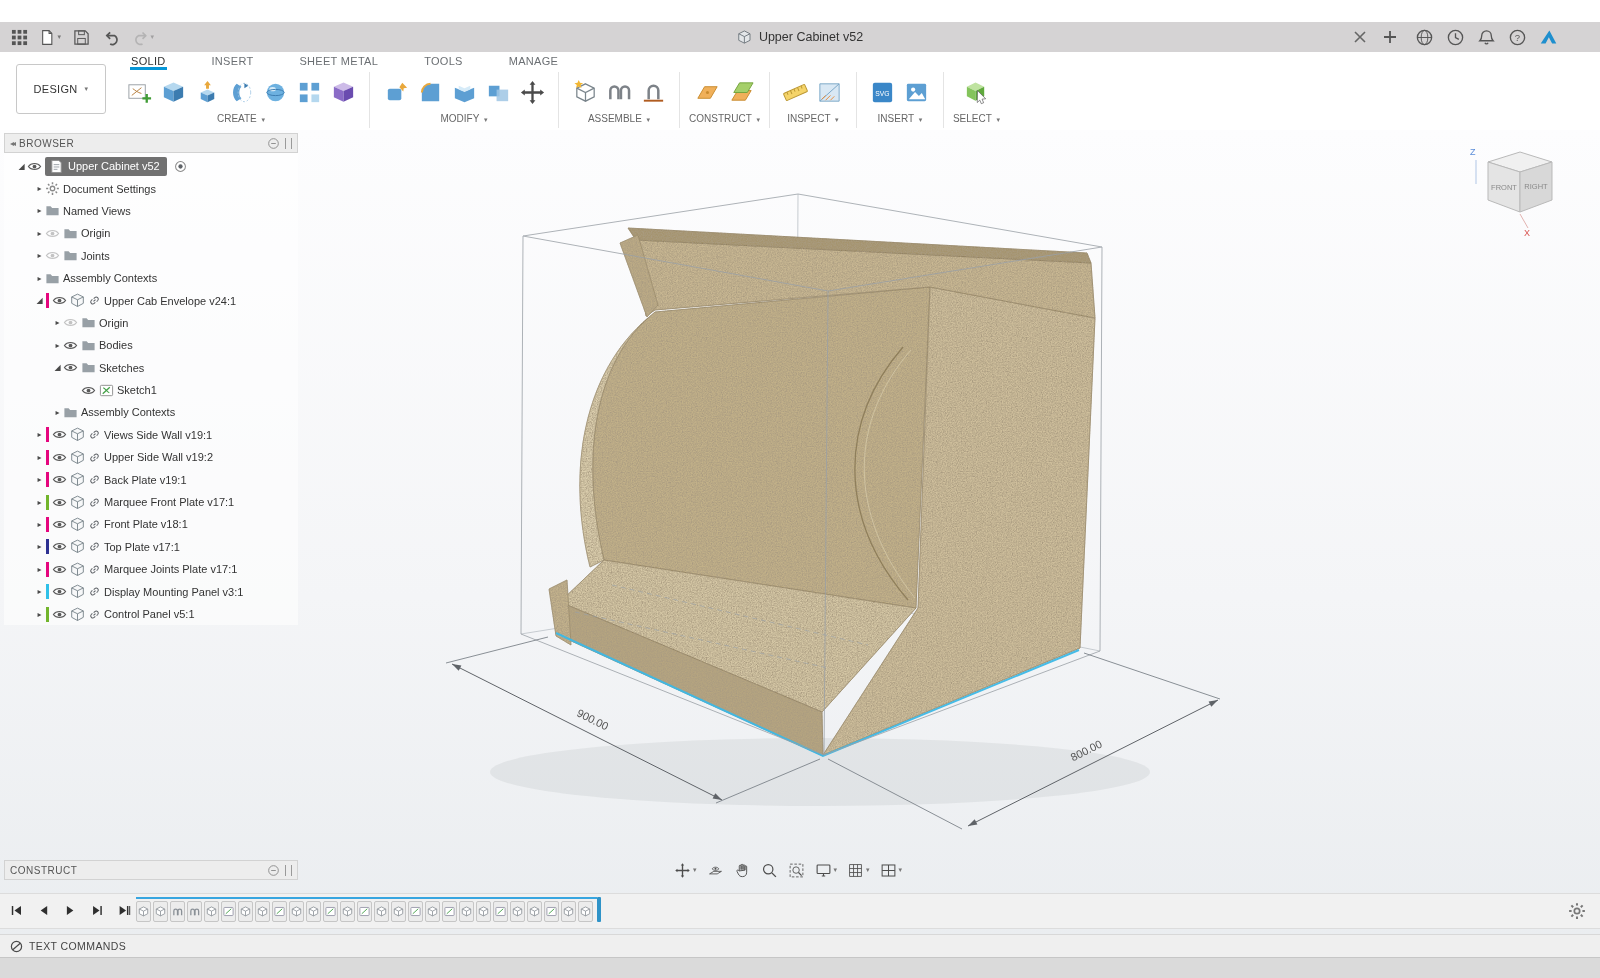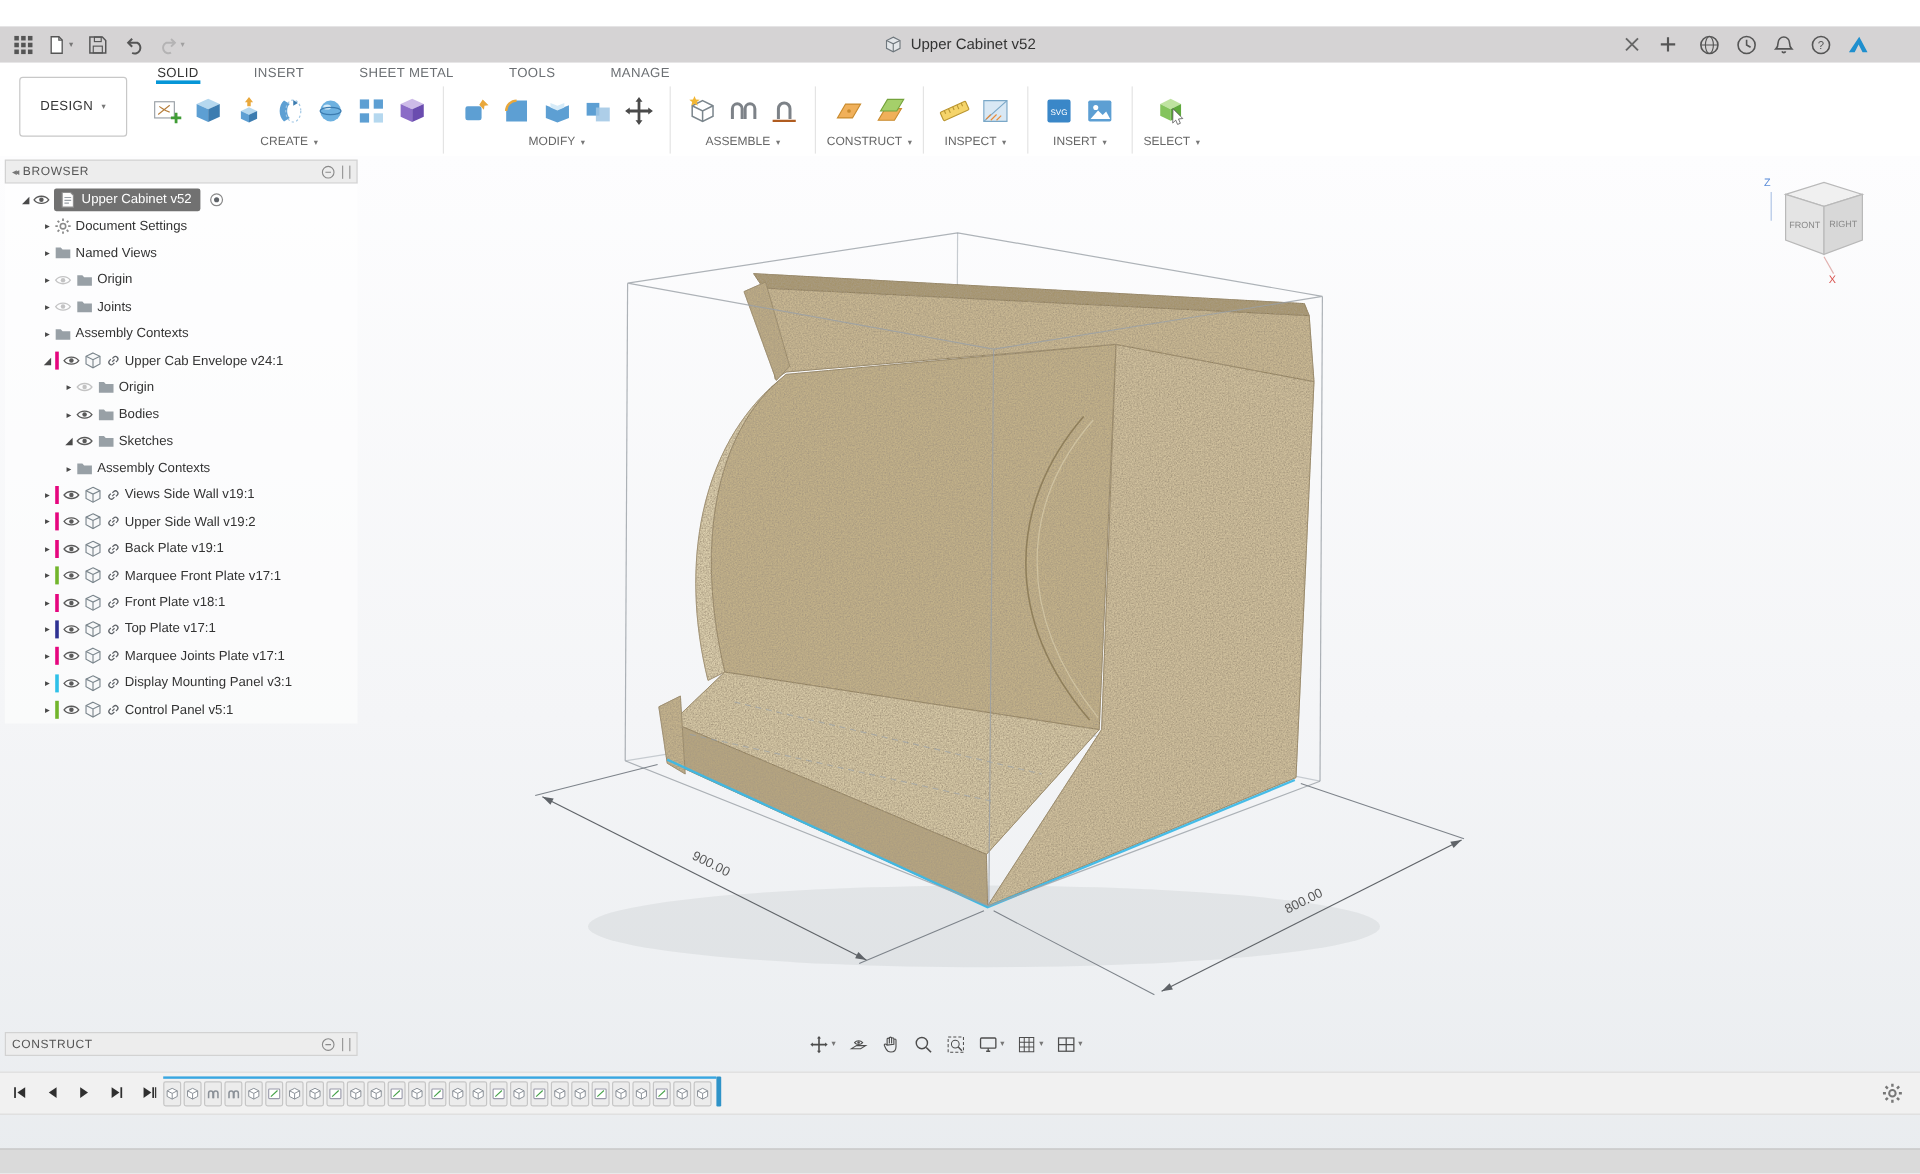--- a/index.html
+++ b/index.html
@@ -710,20 +710,37 @@
               <circle cx="8" cy="8" r="2" fill="#5a5a5a"></circle>
             </svg>
           </span>
           <span class="ticon icn">
             <svg viewBox="0 0 16 16">
               <path d="M1.5 3.5 H6 L7.6 5.3 H14.5 V13 H1.5 Z" fill="#98a0a6"></path>
             </svg>
           </span>
           <span class="tlabel">Sketches</span>
         </div>
+        <div class="tree-row" style="padding-left: 66px;">
+          <span class="tri"></span>
+          <span class="eyeic icn">
+            <svg viewBox="0 0 16 16">
+              <path d="M1.5 8 C4.5 3.8 11.5 3.8 14.5 8 C11.5 12.2 4.5 12.2 1.5 8 Z" fill="none" stroke="#5a5a5a" stroke-width="1.2"></path>
+              <circle cx="8" cy="8" r="2" fill="#5a5a5a"></circle>
+            </svg>
+          </span>
+          <span class="ticon icn">
+            <svg viewBox="0 0 16 16">
+              <rect x="1.5" y="2.5" width="13" height="11" rx="1" fill="#fff" stroke="#8f8f8f"></rect>
+              <path d="M4 11.5 L11.5 4.5" stroke="#43a047" stroke-width="1.4" fill="none"></path>
+              <path d="M4.5 5 C7 6 7.5 8.5 11 10.5" stroke="#43a047" stroke-width="1.1" fill="none"></path>
+            </svg>
+          </span>
+          <span class="tlabel">Sketch1</span>
+        </div>
         <div class="tree-row" style="padding-left: 48px;">
           <span class="tri">▸</span>
           <span class="ticon icn">
             <svg viewBox="0 0 16 16">
               <path d="M1.5 3.5 H6 L7.6 5.3 H14.5 V13 H1.5 Z" fill="#98a0a6"></path>
             </svg>
           </span>
           <span class="tlabel">Assembly Contexts</span>
         </div>
         <div class="tree-row" style="padding-left: 30px;">
@@ -1252,15 +1269,24 @@
     <span id="tl-gear" class="icn">
         <svg viewBox="0 0 16 16">
           <circle cx="8" cy="8" r="2.4" fill="none" stroke="#777" stroke-width="1.5"></circle>
           <g stroke="#777" stroke-width="1.8">
             <path d="M8 1 V3.2 M8 12.8 V15 M1 8 H3.2 M12.8 8 H15 M3 3 L4.6 4.6 M11.4 11.4 L13 13 M13 3 L11.4 4.6 M3 13 L4.6 11.4"></path>
           </g>
         </svg>
       </span>
   </div>
 
+  <div id="statusbar">
+    <span class="icn">
+        <svg viewBox="0 0 14 14">
+          <circle cx="7" cy="7" r="5.5" fill="none" stroke="#4a4a4a" stroke-width="1.3"></circle>
+          <path d="M3 10.5 L11 3.5" stroke="#4a4a4a" stroke-width="1.3"></path>
+        </svg>
+      </span>
+    <span>TEXT COMMANDS</span>
+  </div>
   <div id="bottomstrip"></div>
 
 </div>
 
 </body></html>

